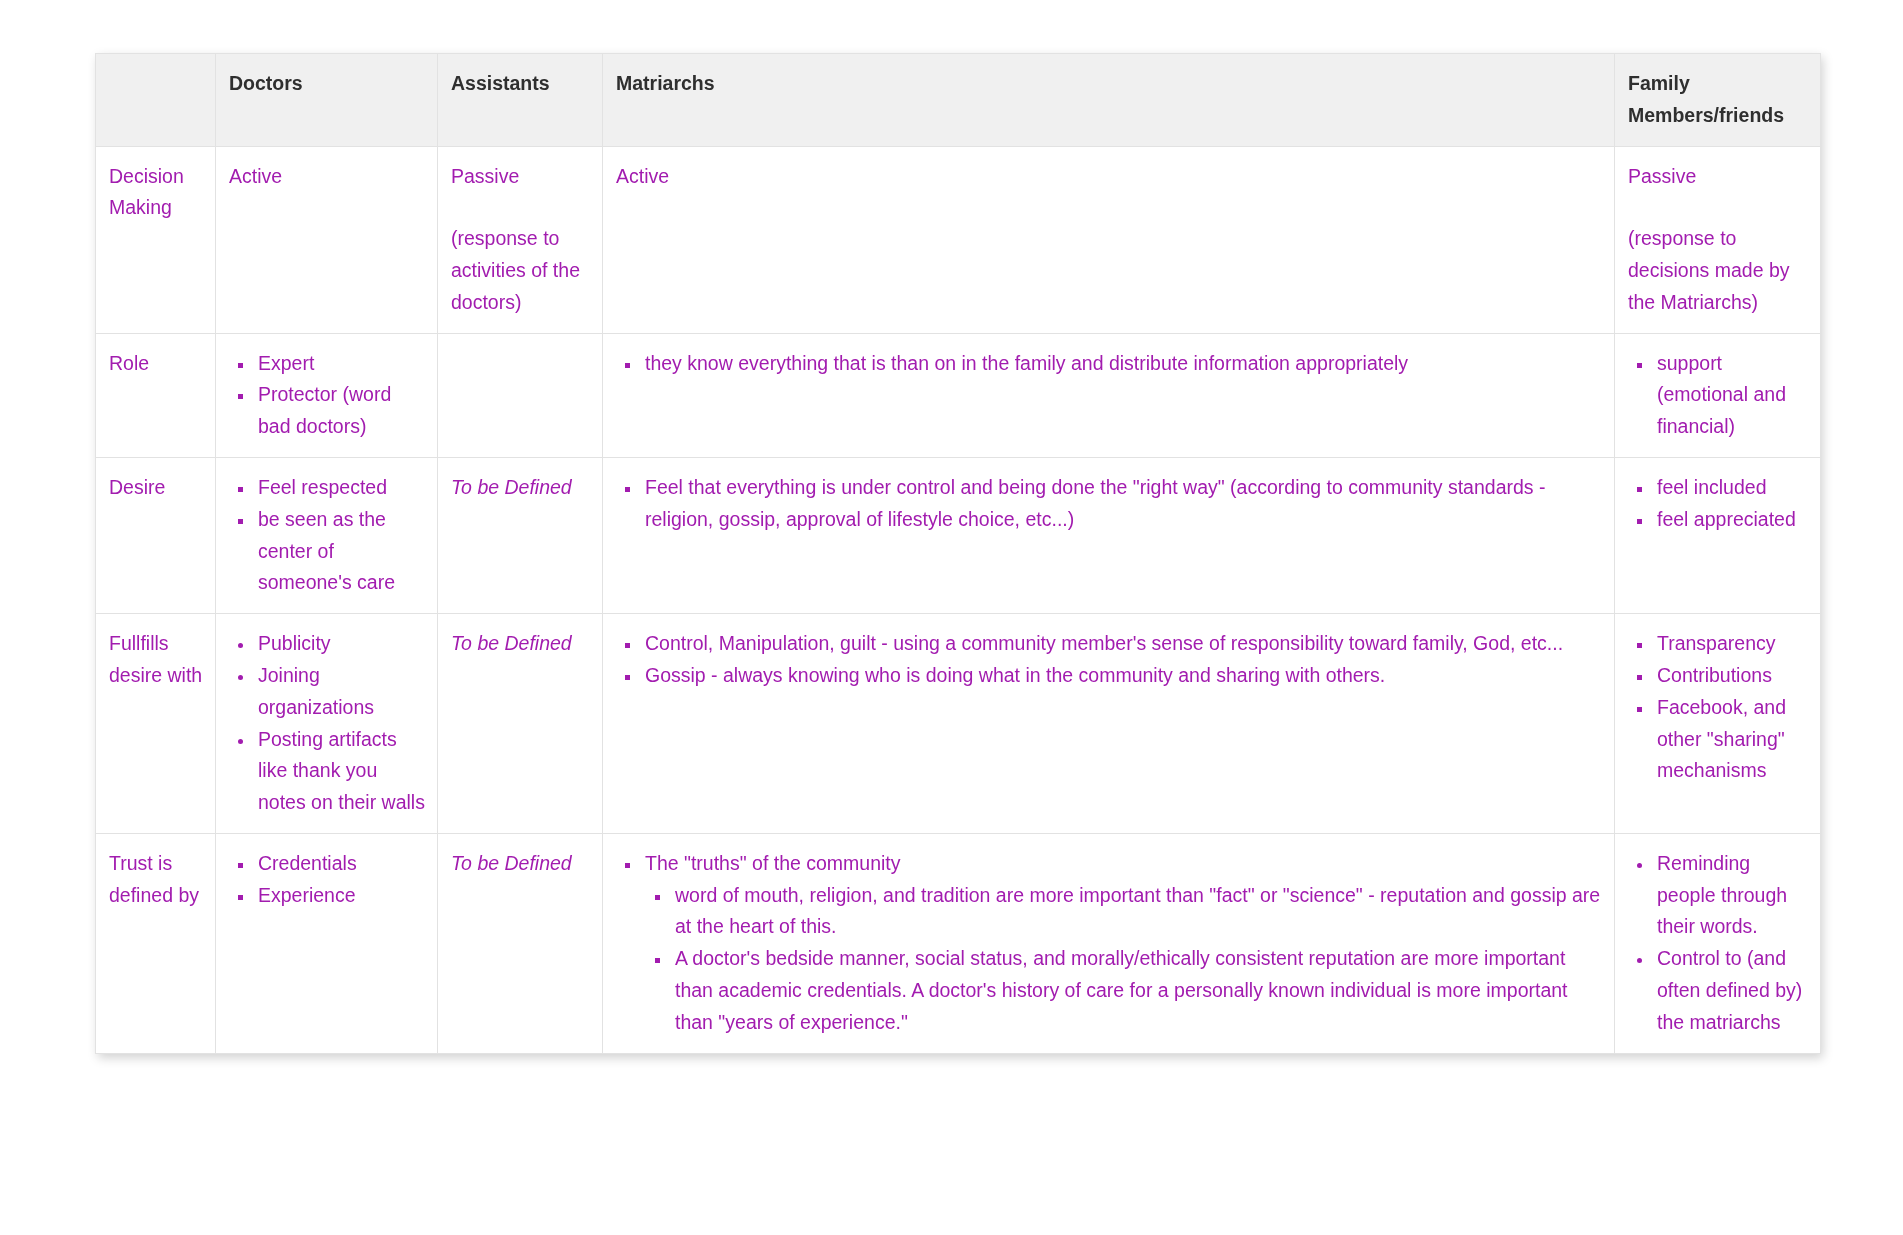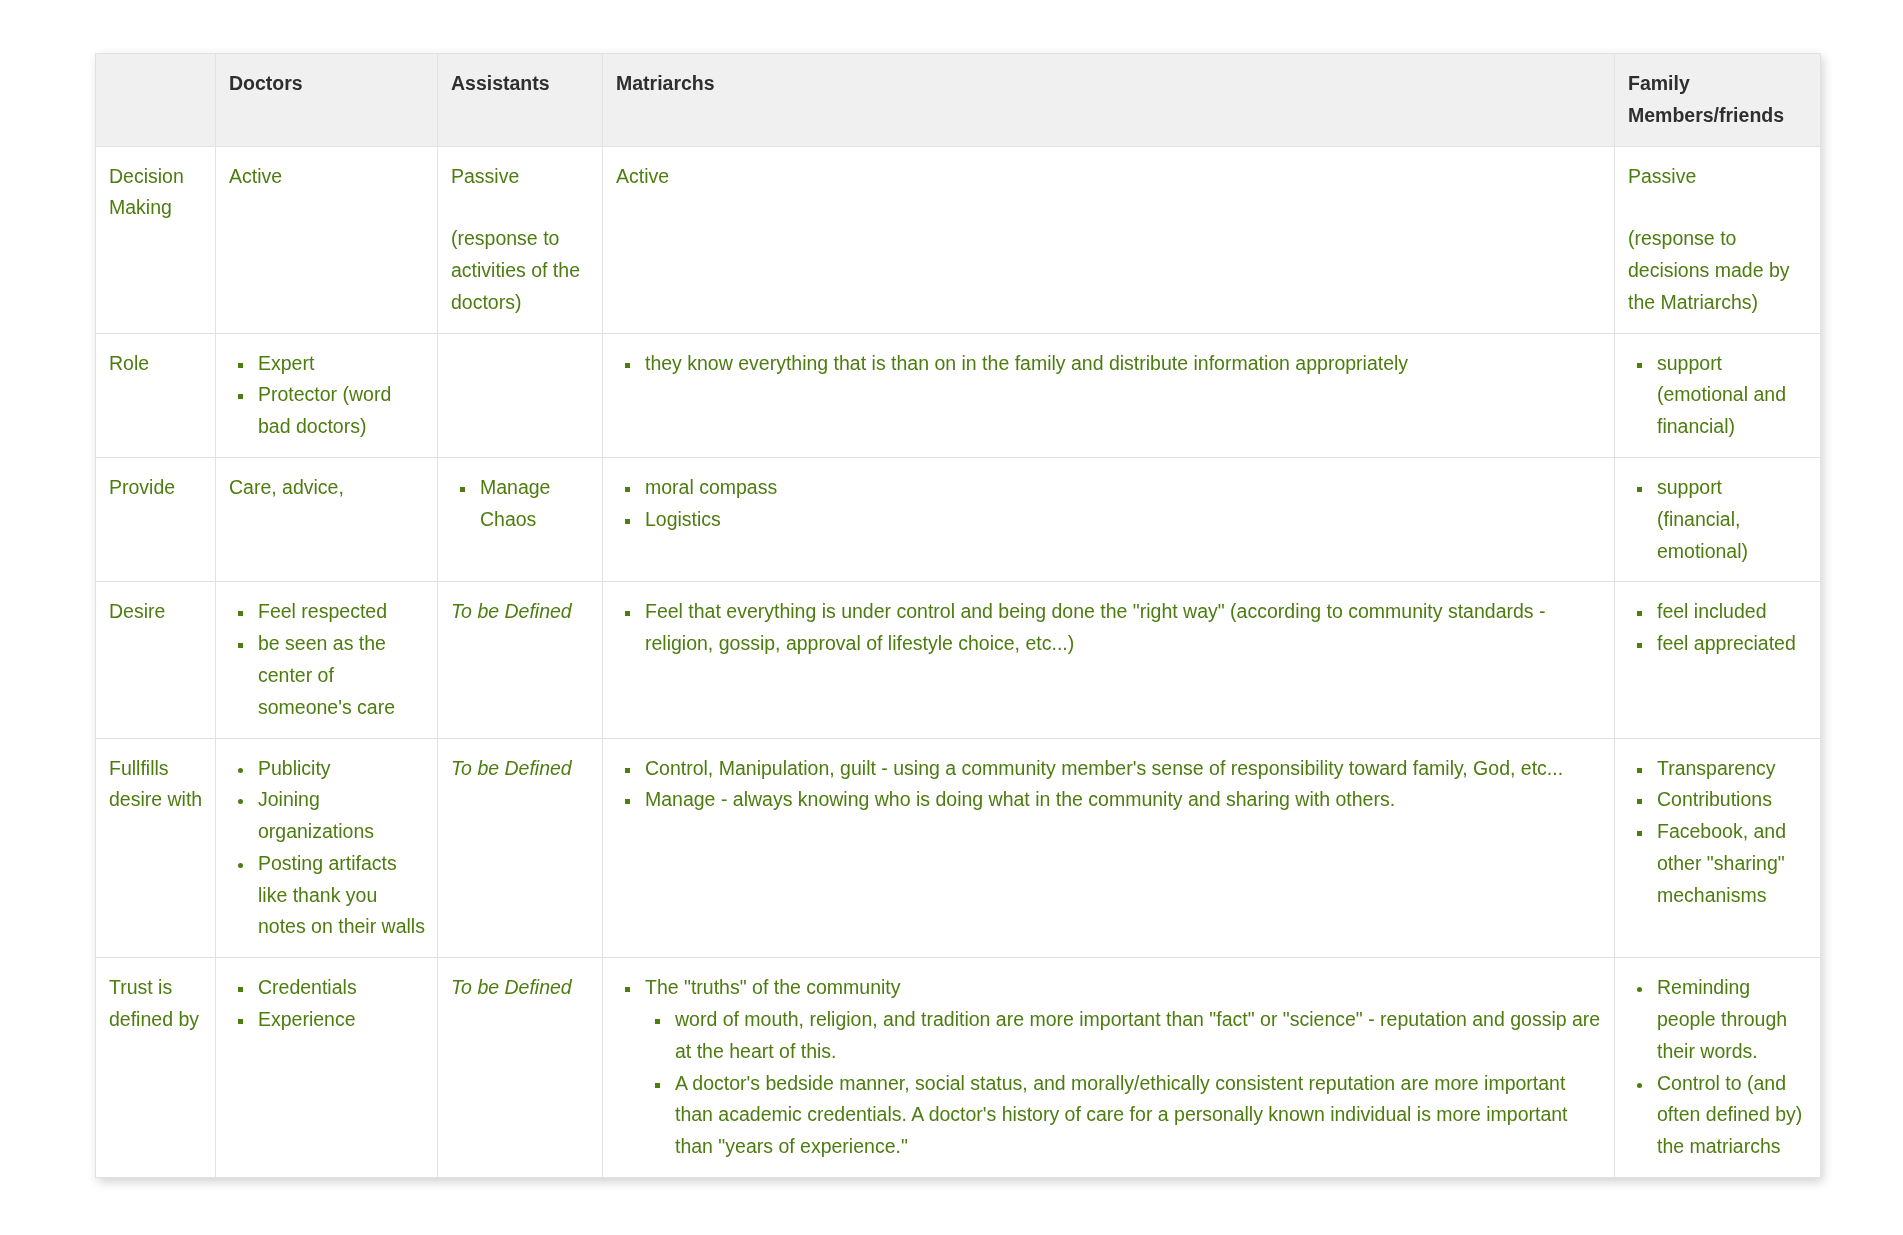--- a/index.html
+++ b/index.html
@@ -47,21 +47,21 @@
 
   table.matrix th,
   table.matrix td {
     border: 1px solid #e2e2e2;
     vertical-align: top;
     padding: 14px 12px 14px 13px;
     font-size: 19.5px;
     line-height: 1.63;
     font-weight: normal;
     text-align: left;
-    color: #4d7c0f;
+    color: #a21caf;
     word-wrap: break-word;
   }
 
   table.matrix thead th {
     background: #f0f0f0;
     font-weight: bold;
     color: #2f2f2f;
     height: 60px;
     padding-top: 14px;
     padding-bottom: 14px;
@@ -153,42 +153,20 @@
               <ul class="b">
                 <li>they know everything that is than on in the family and distribute information appropriately</li>
               </ul>
             </td>
             <td>
               <ul class="b">
                 <li>support (emotional and financial)</li>
               </ul>
             </td>
           </tr>
-          <tr class="r-provide">
-            <td>Provide</td>
-            <td>
-              <div class="cell-text">Care, advice,</div>
-            </td>
-            <td>
-              <ul class="b">
-                <li>Manage Chaos</li>
-              </ul>
-            </td>
-            <td>
-              <ul class="b">
-                <li>moral compass</li>
-                <li>Logistics</li>
-              </ul>
-            </td>
-            <td>
-              <ul class="b">
-                <li>support (financial, emotional)</li>
-              </ul>
-            </td>
-          </tr>
           <tr class="r-desire">
             <td>Desire</td>
             <td>
               <ul class="b">
                 <li>Feel respected</li>
                 <li>be seen as the center of someone's care</li>
               </ul>
             </td>
             <td>
               <div class="cell-text italic">To be Defined</div>
@@ -213,21 +191,21 @@
                 <li>Joining organizations</li>
                 <li>Posting artifacts like thank you notes on their walls</li>
               </ul>
             </td>
             <td>
               <div class="cell-text italic">To be Defined</div>
             </td>
             <td>
               <ul class="b">
                 <li>Control, Manipulation, guilt - using a community member's sense of responsibility toward family, God, etc...</li>
-                <li>Manage - always knowing who is doing what in the community and sharing with others.</li>
+                <li>Gossip - always knowing who is doing what in the community and sharing with others.</li>
               </ul>
             </td>
             <td>
               <ul class="b">
                 <li>Transparency</li>
                 <li>Contributions</li>
                 <li>Facebook, and other "sharing" mechanisms</li>
               </ul>
             </td>
           </tr>

